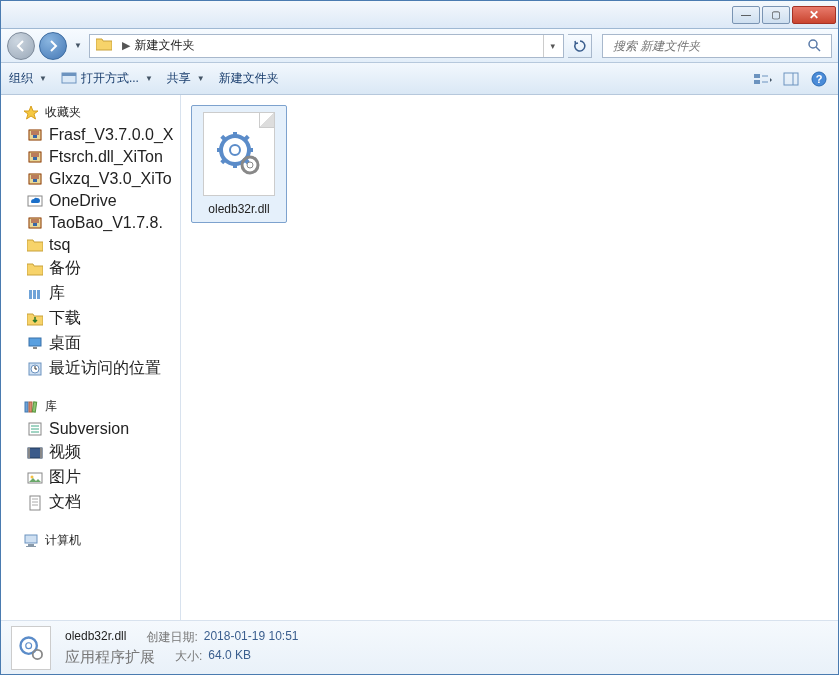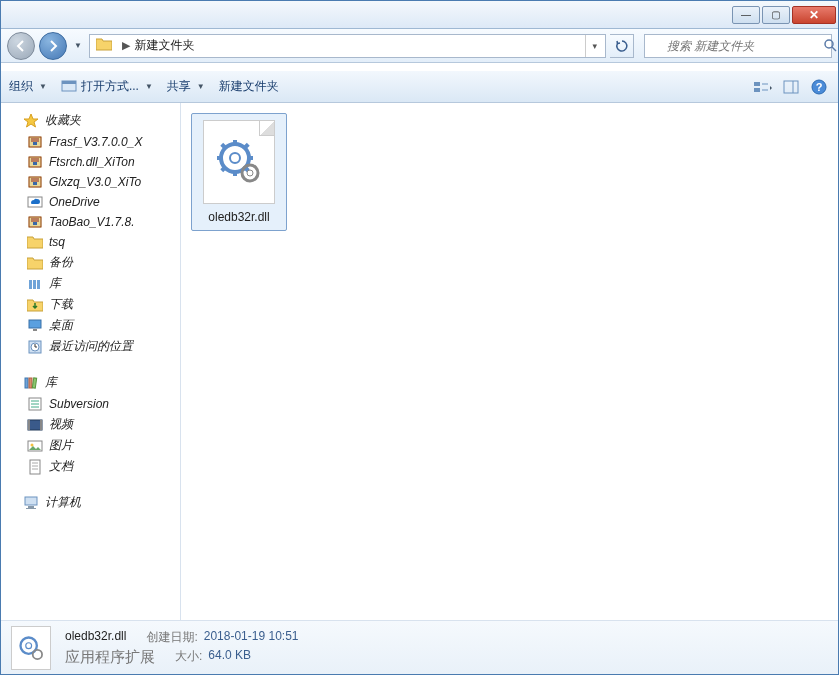--- a/index.html
+++ b/index.html
@@ -16,43 +16,43 @@
 .navbar { height: 34px; background: linear-gradient(to bottom, #f7fbff, #e3eef9); display: flex; align-items: center; padding: 2px 6px; gap: 4px; border-bottom: 1px solid #b6c8dc; }
 .nav-circle { width: 28px; height: 28px; border-radius: 50%; background: radial-gradient(circle at 35% 30%, #89b5e0, #4578b5); border: 1px solid #3c6ba0; display: flex; align-items: center; justify-content: center; color: #fff; font-size: 14px; }
 .nav-circle.back { background: radial-gradient(circle at 35% 30%, #cdd7e1, #9aa8b8); border-color: #7d8a9a; }
 .nav-dropdown-small { width: 14px; height: 20px; display: flex; align-items: center; justify-content: center; font-size: 8px; color: #456; }
 .addressbar { flex: 1; height: 24px; border: 1px solid #a8b8cc; background: #fff; display: flex; align-items: center; padding: 0 2px; }
 .addr-icon { width: 18px; height: 18px; margin: 0 4px; }
 .addr-sep { color: #555; font-size: 11px; padding: 0 4px; }
 .addr-text { font-size: 12px; color: #222; }
 .addr-drop { margin-left: auto; padding: 0 6px; color: #555; font-size: 9px; border-left: 1px solid #ccc; height: 100%; display: flex; align-items: center; }
 .refresh-btn { width: 24px; height: 24px; border: 1px solid #a8b8cc; border-left: none; background: linear-gradient(to bottom,#f7fbff,#e3eef9); display: flex; align-items: center; justify-content: center; }
-.searchbar { width: 188px; height: 24px; border: 1px solid #a8b8cc; background: #fff; display: flex; align-items: center; padding: 0 22px; margin-left: 6px; }
+.searchbar { width: 230px; height: 24px; border: 1px solid #a8b8cc; background: #fff; display: flex; align-items: center; padding: 0 10px; margin-left: 6px; }
 .searchbar input { border: none; flex: 1; font-size: 12px; color: #888; outline: none; font-style: italic; }
 .searchbar-icon { color: #5a7aa8; font-size: 13px; }
 
 
-.toolbar { height: 32px; background: linear-gradient(to bottom, #f2f7fd, #dae8f5); border-bottom: 1px solid #b6c8dc; display: flex; align-items: center; padding: 0 8px; gap: 14px; font-size: 12px; color: #1a3e6e; margin-top: 8px; }
+.toolbar { height: 32px; background: linear-gradient(to bottom, #f2f7fd, #dae8f5); border-bottom: 1px solid #b6c8dc; display: flex; align-items: center; padding: 0 8px; gap: 14px; font-size: 12px; color: #1a3e6e; }
 .toolbar-item { display: flex; align-items: center; gap: 4px; cursor: default; }
 .toolbar-drop { font-size: 8px; color: #456; margin-left: 2px; }
 .toolbar-right { margin-left: auto; display: flex; gap: 6px; align-items: center; }
 .toolbar-iconbtn { width: 22px; height: 20px; display: flex; align-items: center; justify-content: center; color: #3a5e8e; }
 
 
 .content { flex: 1; display: flex; overflow: hidden; }
 
 
 .sidebar { width: 180px; border-right: 1px solid #d8e2ee; background: #fff; overflow-y: auto; overflow-x: hidden; padding: 6px 0; }
 .sidebar::-webkit-scrollbar { width: 16px; }
 .sidebar::-webkit-scrollbar-track { background: #f0f4f8; border-left: 1px solid #ddd; }
 .sidebar::-webkit-scrollbar-thumb { background: #c6d4e4; border: 1px solid #a7b9cc; border-radius: 2px; }
-.nav-group { margin-bottom: 14px; font-style: italic; }
+.nav-group { margin-bottom: 14px; }
 .nav-header { display: flex; align-items: center; gap: 6px; padding: 3px 6px; font-size: 12px; color: #222; }
 .nav-header .tri { font-size: 9px; color: #555; width: 10px; }
-.nav-item { display: flex; align-items: center; gap: 6px; padding: 2px 6px 2px 26px; font-size: 12px; color: #222; white-space: nowrap; overflow: hidden; }
+.nav-item { display: flex; align-items: center; gap: 6px; padding: 2px 6px 2px 26px; font-size: 16px; color: #222; white-space: nowrap; overflow: hidden; }
 .nav-icon { width: 16px; height: 16px; flex-shrink: 0; display: inline-flex; align-items: center; justify-content: center; }
 
 
 .filepane { flex: 1; background: #fff; padding: 10px; display: flex; align-items: flex-start; }
 .file-item { width: 96px; display: flex; flex-direction: column; align-items: center; padding: 6px; border: 1px solid #7da2ce; background: #e5f0fb; border-radius: 2px; }
 .file-thumb { width: 72px; height: 84px; background: #fff; border: 1px solid #ccc; position: relative; margin-bottom: 6px; display: flex; align-items: center; justify-content: center; }
 .file-thumb::before { content: ""; position: absolute; top: 0; right: 0; width: 14px; height: 14px; background: linear-gradient(135deg, #fff 50%, #ddd 50%); border-bottom: 1px solid #ccc; border-left: 1px solid #ccc; }
 .file-label { font-size: 12px; color: #222; text-align: center; word-break: break-all; }
 
 

